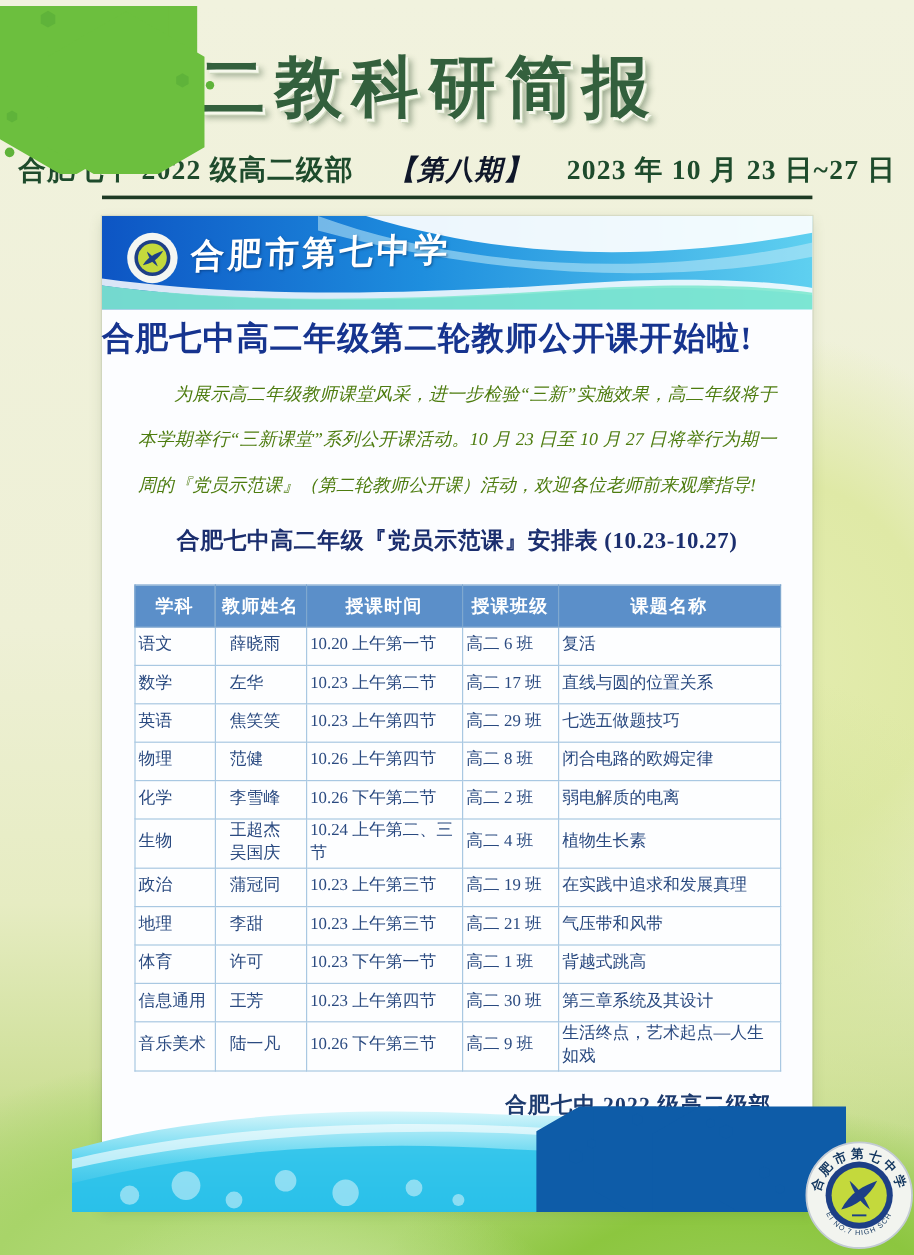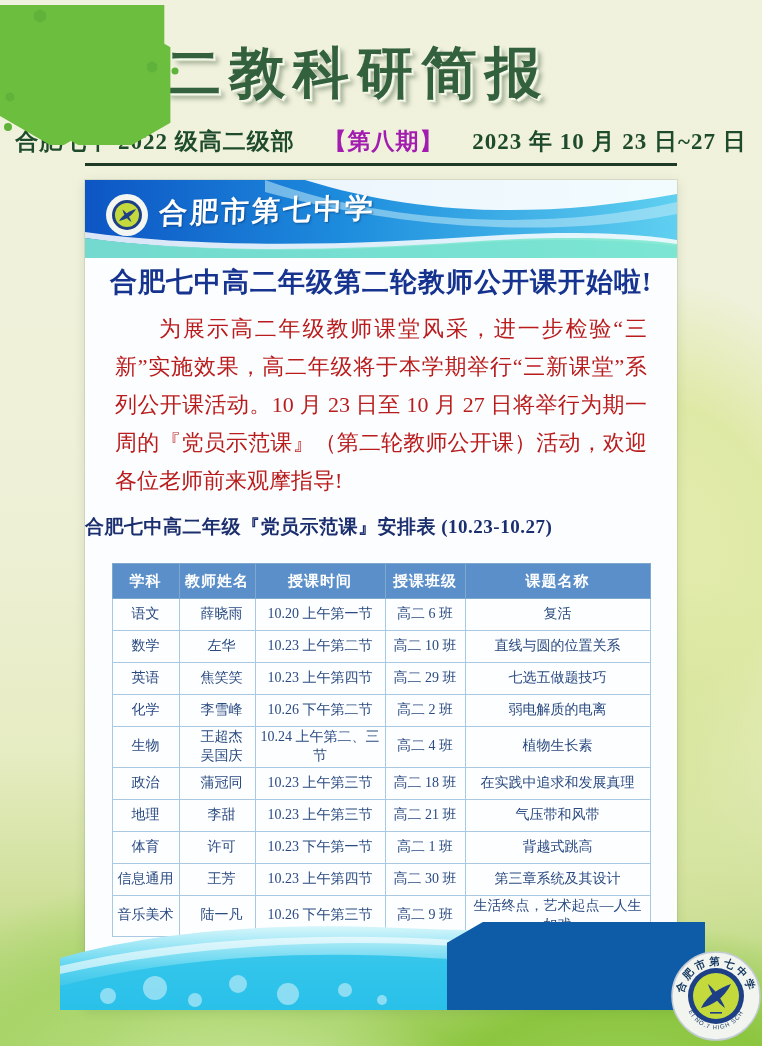--- a/index.html
+++ b/index.html
@@ -24,60 +24,60 @@
   
   .masthead-title{
     left:0;top:36px;width:650px;text-align:center;
     font-size:56px;font-weight:bold;letter-spacing:8px;color:#33603d;
     text-shadow:2px 2px 0 #f6f8ec,3px 3px 0 #cdd8bd,5px 5px 5px rgba(40,70,40,.45);
   }
   .masthead-sub{
     left:0;top:126px;width:762px;text-align:center;
     font-size:23px;font-weight:bold;color:#1e4b2c;letter-spacing:1px;
   }
-  .masthead-sub .issue{color:#a21caf;margin:0 22px;}
+  .masthead-sub .issue{color:#0f172a;margin:0 22px;font-style:italic;}
   .divider{left:85px;top:163px;width:592px;height:3px;background:#1d3a24;}
   
   .card{
     left:85px;top:180px;width:592px;height:828px;background:#fcfdff;
     box-shadow:0 0 0 1px rgba(90,110,80,.12),0 3px 10px rgba(80,100,60,.18);
     z-index:2;
   }
   .card-header{position:relative;width:592px;height:78px;}
   .card-header svg{display:block;}
   .school-badge{position:absolute;left:20px;top:13px;}
   .school-name{
     position:absolute;left:74px;top:12px;
     font-size:28px;font-weight:bold;color:#ffffff;letter-spacing:3px;
     transform:rotate(-1.5deg) skewX(-4deg);
     text-shadow:1px 1px 2px rgba(0,40,90,.5);
   }
   .headline{
-    margin:6px 0 0;text-align:center;
+    margin:6px 0 0;text-align:left;
     font-size:27px;font-weight:bold;color:#16348f;letter-spacing:1px;
   }
   .body-par{
     margin:10px 30px 0;text-indent:2em;text-align:justify;
-    font-size:22px;line-height:38px;color:#b91c1c;
+    font-size:15px;line-height:38px;color:#4d7c0f;font-style:italic;
   }
   .table-title{
-    margin:14px 0 14px;text-align:left;
+    margin:14px 0 14px;text-align:center;
     font-size:19px;font-weight:bold;color:#1b2e6e;letter-spacing:.5px;
   }
   
   table.schedule{
     margin:23px auto 0;width:538px;border-collapse:collapse;table-layout:fixed;
     border:1px solid #6f9cc6;
   }
   table.schedule th{
     background:#5b8fc9;color:#ffffff;font-size:15px;font-weight:bold;
     height:32px;border:1px solid #7fa8cf;letter-spacing:1px;
   }
   table.schedule td{
-    background:#fdfeff;color:#2a4a80;font-size:14px;text-align:center;
+    background:#fdfeff;color:#2a4a80;font-size:14px;text-align:left;
     height:29px;border:1px solid #a9c8e2;padding:1px 3px;line-height:1.35;
   }
   table.schedule td.c1{white-space:pre-line;padding-left:12px;}
   
   .signature{margin:10px 34px 0 0;text-align:right;
     font-size:18px;font-weight:600;color:#1c3a6e;line-height:2.05;letter-spacing:1px;}
   
   .bottom-band{left:60px;top:922px;width:645px;height:88px;z-index:3;}
   .seal{left:670px;top:946px;z-index:4;}
   .hex-cluster{left:0;top:5px;z-index:1;}
@@ -183,50 +183,57 @@
           <td class="c0">语文</td>
           <td class="c1">薛晓雨</td>
           <td class="c2">10.20 上午第一节</td>
           <td class="c3">高二 6 班</td>
           <td class="c4">复活</td>
         </tr>
         <tr>
           <td class="c0">数学</td>
           <td class="c1">左华</td>
           <td class="c2">10.23 上午第二节</td>
-          <td class="c3">高二 10 班</td>
+          <td class="c3">高二 17 班</td>
           <td class="c4">直线与圆的位置关系</td>
         </tr>
         <tr>
           <td class="c0">英语</td>
           <td class="c1">焦笑笑</td>
           <td class="c2">10.23 上午第四节</td>
           <td class="c3">高二 29 班</td>
           <td class="c4">七选五做题技巧</td>
+        </tr>
+        <tr>
+          <td class="c0">物理</td>
+          <td class="c1">范健</td>
+          <td class="c2">10.26 上午第四节</td>
+          <td class="c3">高二 8 班</td>
+          <td class="c4">闭合电路的欧姆定律</td>
         </tr>
         <tr>
           <td class="c0">化学</td>
           <td class="c1">李雪峰</td>
           <td class="c2">10.26 下午第二节</td>
           <td class="c3">高二 2 班</td>
           <td class="c4">弱电解质的电离</td>
         </tr>
         <tr>
           <td class="c0">生物</td>
           <td class="c1">王超杰
 吴国庆</td>
           <td class="c2">10.24 上午第二、三节</td>
           <td class="c3">高二 4 班</td>
           <td class="c4">植物生长素</td>
         </tr>
         <tr>
           <td class="c0">政治</td>
           <td class="c1">蒲冠同</td>
           <td class="c2">10.23 上午第三节</td>
-          <td class="c3">高二 18 班</td>
+          <td class="c3">高二 19 班</td>
           <td class="c4">在实践中追求和发展真理</td>
         </tr>
         <tr>
           <td class="c0">地理</td>
           <td class="c1">李甜</td>
           <td class="c2">10.23 上午第三节</td>
           <td class="c3">高二 21 班</td>
           <td class="c4">气压带和风带</td>
         </tr>
         <tr>

